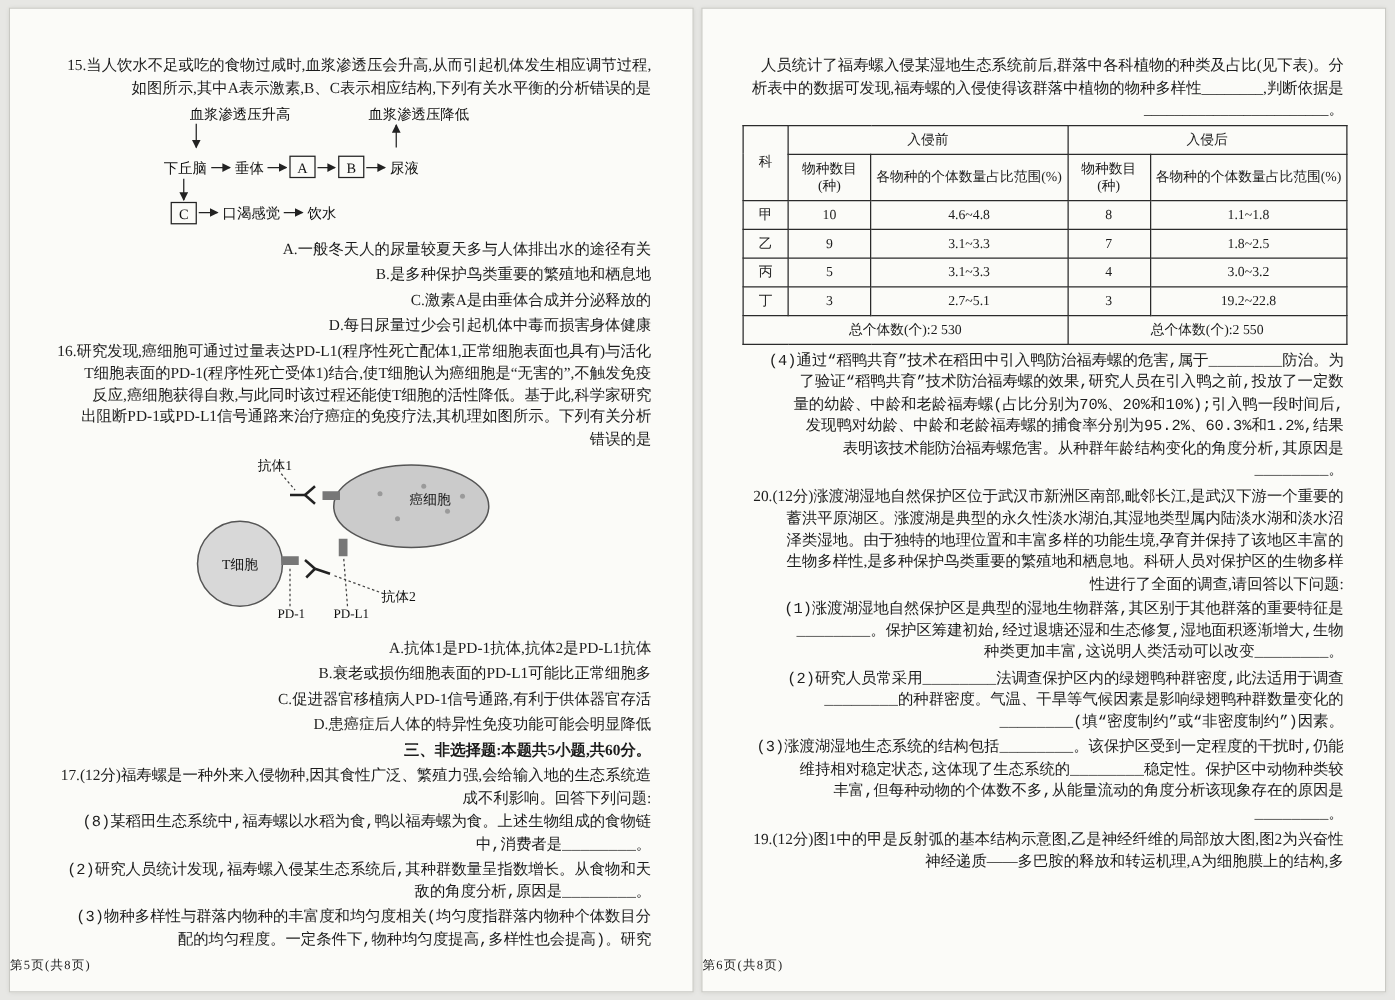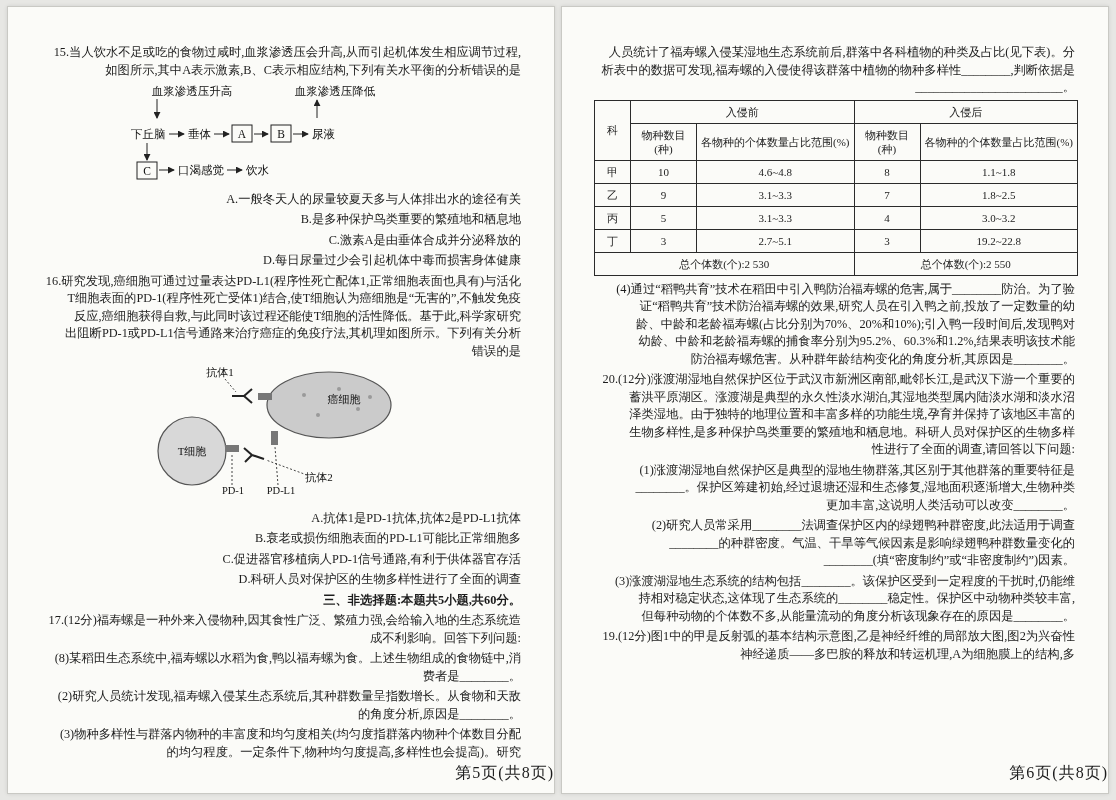--- a/index.html
+++ b/index.html
@@ -17,26 +17,26 @@
     background:#fbfbf8;
     border:1px solid #c9c9c4;
     box-shadow:0 0 4px rgba(0,0,0,0.10);
     padding:34px 30px 28px 32px;
     font-size:12.3px; line-height:17.5px;
     overflow:hidden;
   }
   p { margin:3px;text-align:right; }
   .q   { padding-left:22px; text-indent:-22px; }
   .opt { margin-left:9px; }
-  .sub { margin-left:9px; padding-left:31px; text-indent:-31px; }
+  .sub { margin-left:9px; padding-left:31px; text-indent:-31px;font-family:Liberation Mono, monospace; }
   .cont { }
   .section { font-weight:bold; }
   .footer {
     position:absolute; bottom:12px; left:0; right:0;
-    text-align:right; font-size:16px; letter-spacing:1px;
+    text-align:left; font-size:10px; letter-spacing:1px;
   }
   .diagram { text-align:center; margin:2px 0; }
   .diagram svg { display:inline-block; }
   svg text { font-family:"Liberation Serif","DejaVu Serif",serif; fill:#111; }
   .data-table {
     width:100%; border-collapse:collapse; margin:3px 0 5px 0;
     font-size:11px; line-height:14px; text-align:center;
   }
   .data-table td { border:1px solid #2b2b2b; padding:4px 3px; }
 </style>
@@ -127,21 +127,21 @@
         <text x="149" y="131" font-size="10.5" text-anchor="middle">PD-L1</text>
         <line x1="146" y1="122" x2="143" y2="84" stroke="#444" stroke-dasharray="2,2"></line>
         <text x="187" y="118" font-size="11" text-anchor="middle">抗体2</text>
         <line x1="175" y1="112" x2="134" y2="97" stroke="#444" stroke-dasharray="2,2"></line>
       </svg>
     </div>
 
     <p class="opt">A.抗体1是PD-1抗体,抗体2是PD-L1抗体</p>
     <p class="opt">B.衰老或损伤细胞表面的PD-L1可能比正常细胞多</p>
     <p class="opt">C.促进器官移植病人PD-1信号通路,有利于供体器官存活</p>
-    <p class="opt">D.科研人员对保护区的生物多样性进行了全面的调查</p>
+    <p class="opt">D.患癌症后人体的特异性免疫功能可能会明显降低</p>
 
     <p class="section">三、非选择题:本题共5小题,共60分。</p>
 
     <p class="q">17.(12分)福寿螺是一种外来入侵物种,因其食性广泛、繁殖力强,会给输入地的生态系统造成不利影响。回答下列问题:</p>
     <p class="sub">(8)某稻田生态系统中,福寿螺以水稻为食,鸭以福寿螺为食。上述生物组成的食物链中,消费者是________。</p>
     <p class="sub">(2)研究人员统计发现,福寿螺入侵某生态系统后,其种群数量呈指数增长。从食物和天敌的角度分析,原因是________。</p>
     <p class="sub">(3)物种多样性与群落内物种的丰富度和均匀度相关(均匀度指群落内物种个体数目分配的均匀程度。一定条件下,物种均匀度提高,多样性也会提高)。研究</p>
 
     <div class="footer">第5页(共8页)</div>
   </div>

